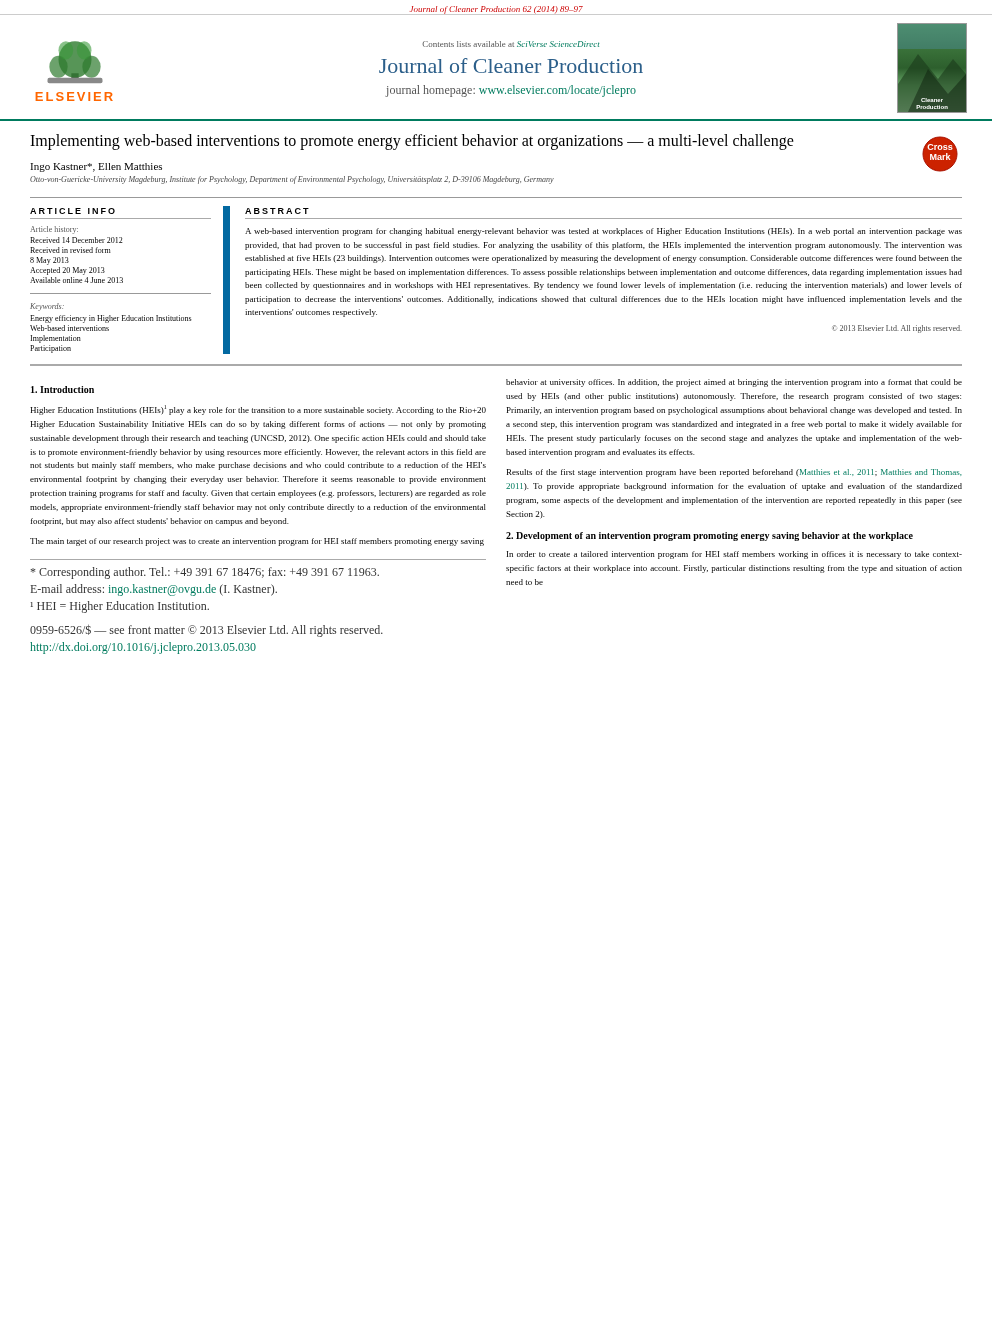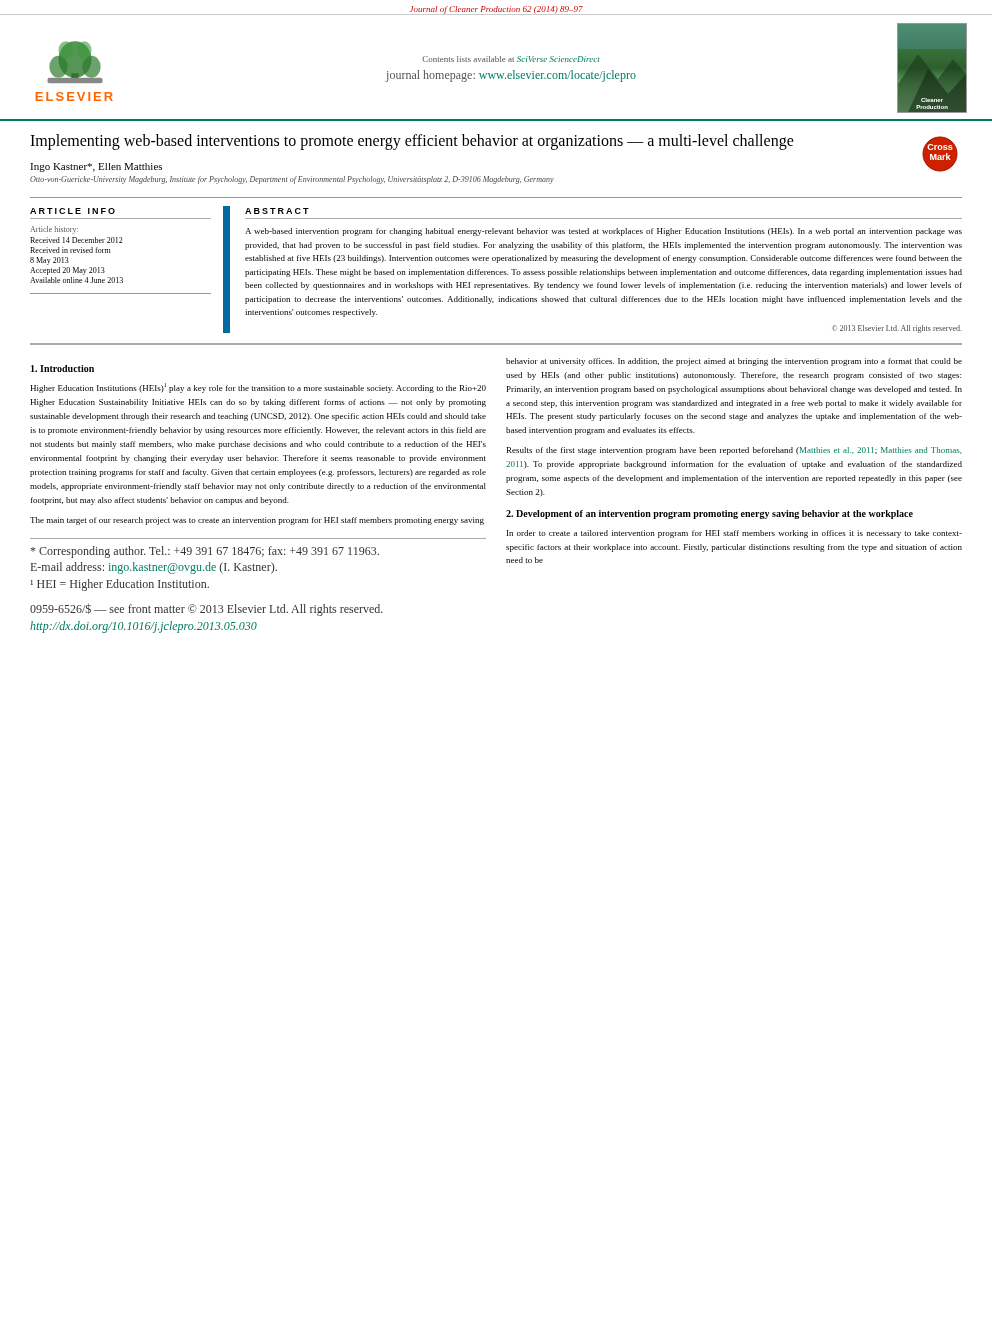--- a/index.html
+++ b/index.html
@@ -276,20 +276,21 @@
       </svg>
       <div class="elsevier-text">ELSEVIER</div>
     </div>
   </div>
 
   <div class="header-center">
     <div class="sciverse-line">
       <span>Contents lists available at </span>
       <span style="color:#007b5e; font-style:italic;">SciVerse ScienceDirect</span>
     </div>
+    <div class="journal-title-main">Journal of Cleaner Production</div>
     <div class="homepage-line">
       <span>journal homepage: </span>
       <span style="color:#007b5e;">www.elsevier.com/locate/jclepro</span>
     </div>
   </div>
 
   <div class="header-logo-right">
     <div class="cleaner-prod-badge">
       <svg width="68" height="88" viewBox="0 0 68 88" xmlns="http://www.w3.org/2000/svg">
         <defs>
@@ -342,20 +343,27 @@
         <div class="info-label">Article history:</div>
         <div class="info-date-row">Received 14 December 2012</div>
         <div class="info-date-row">Received in revised form</div>
         <div class="info-date-row">8 May 2013</div>
         <div class="info-date-row">Accepted 20 May 2013</div>
         <div class="info-date-row">Available online 4 June 2013</div>
       </div>
 
       <hr class="divider">
 
+      <div class="keywords-section">
+        <div class="keywords-label">Keywords:</div>
+        <div class="keyword-item">Energy efficiency in Higher Education Institutions</div>
+        <div class="keyword-item">Web-based interventions</div>
+        <div class="keyword-item">Implementation</div>
+        <div class="keyword-item">Participation</div>
+      </div>
     </div>
 
     <div class="abstract-col">
       <div class="section-label">ABSTRACT</div>
       <div class="abstract-text">A web-based intervention program for changing habitual energy-relevant behavior was tested at workplaces of Higher Education Institutions (HEIs). In a web portal an intervention package was provided, that had proven to be successful in past field studies. For analyzing the usability of this platform, the HEIs implemented the intervention program autonomously. The intervention was established at five HEIs (23 buildings). Intervention outcomes were operationalized by measuring the development of energy consumption. Considerable outcome differences were found between the participating HEIs. These might be based on implementation differences. To assess possible relationships between implementation and outcome differences, data regarding implementation issues had been collected by questionnaires and in workshops with HEI representatives. By tendency we found lower levels of implementation (i.e. reducing the intervention materials) and lower levels of participation to decrease the interventions' outcomes. Additionally, indications showed that cultural differences due to the HEIs location might have influenced implementation levels and the interventions' outcomes respectively.</div>
       <div class="abstract-copyright">© 2013 Elsevier Ltd. All rights reserved.</div>
     </div>
   </div>
 
   <hr class="body-divider">
@@ -380,21 +388,21 @@
         <div class="footnote-text">
           <span>E-mail address: </span>
           <span style="color:#007b5e;">ingo.kastner@ovgu.de</span>
           <span> (I. Kastner).</span>
         </div>
         <div class="footnote-text">¹ HEI = Higher Education Institution.</div>
       </div>
 
       <div style="margin-top:8px;">
         <div class="footnote-text">0959-6526/$ — see front matter © 2013 Elsevier Ltd. All rights reserved.</div>
-        <div class="footnote-text" style="color:#007b5e;font-style:italic;">http://dx.doi.org/10.1016/j.jclepro.2013.05.030</div>
+        <div class="footnote-text" style="color:#007b5e;">http://dx.doi.org/10.1016/j.jclepro.2013.05.030</div>
       </div>
     </div>
 
     <div class="body-col">
       <p class="body-paragraph">
         behavior at university offices. In addition, the project aimed at bringing the intervention program into a format that could be used by HEIs (and other public institutions) autonomously. Therefore, the research program consisted of two stages: Primarily, an intervention program based on psychological assumptions about behavioral change was developed and tested. In a second step, this intervention program was standardized and integrated in a free web portal to make it widely available for HEIs. The present study particularly focuses on the second stage and analyzes the uptake and implementation of the web-based intervention program and evaluates its effects.
       </p>
 
       <p class="body-paragraph">
         Results of the first stage intervention program have been reported beforehand (<span style="color:#007b5e;">Matthies et al., 2011</span>; <span style="color:#007b5e;">Matthies and Thomas, 2011</span>). To provide appropriate background information for the evaluation of uptake and evaluation of the standardized program, some aspects of the development and implementation of the intervention are reported repeatedly in this paper (see Section 2).

